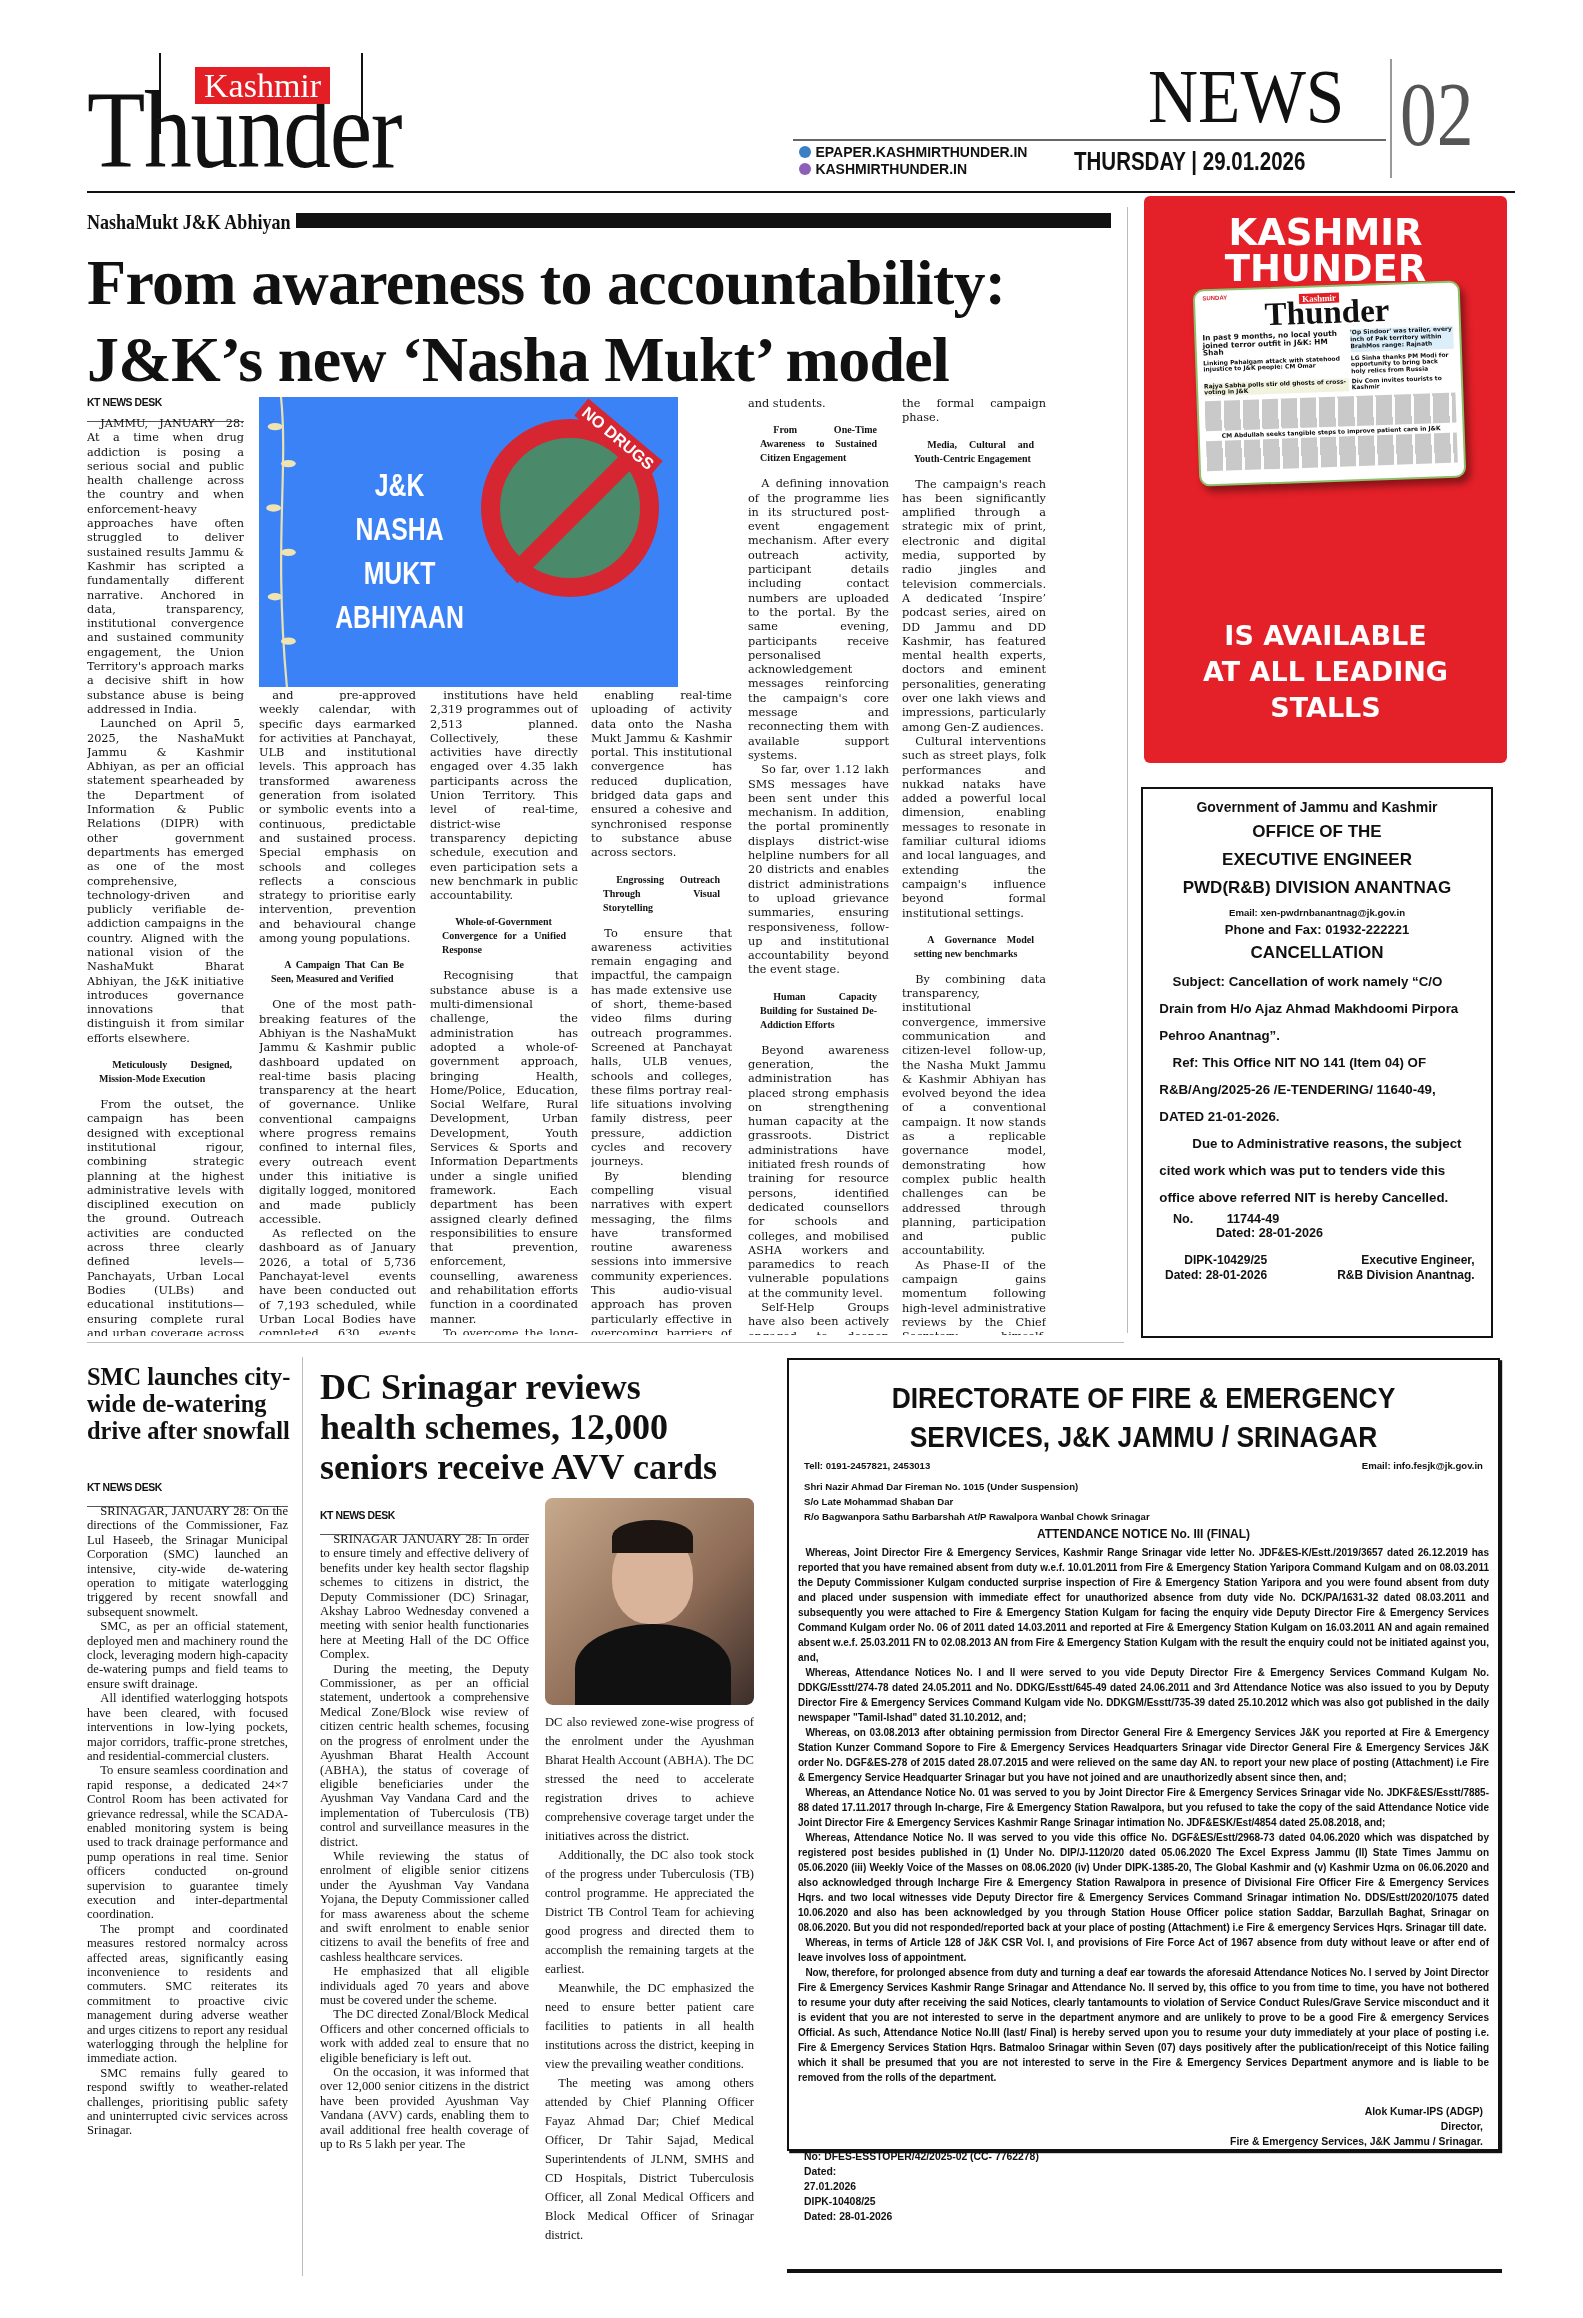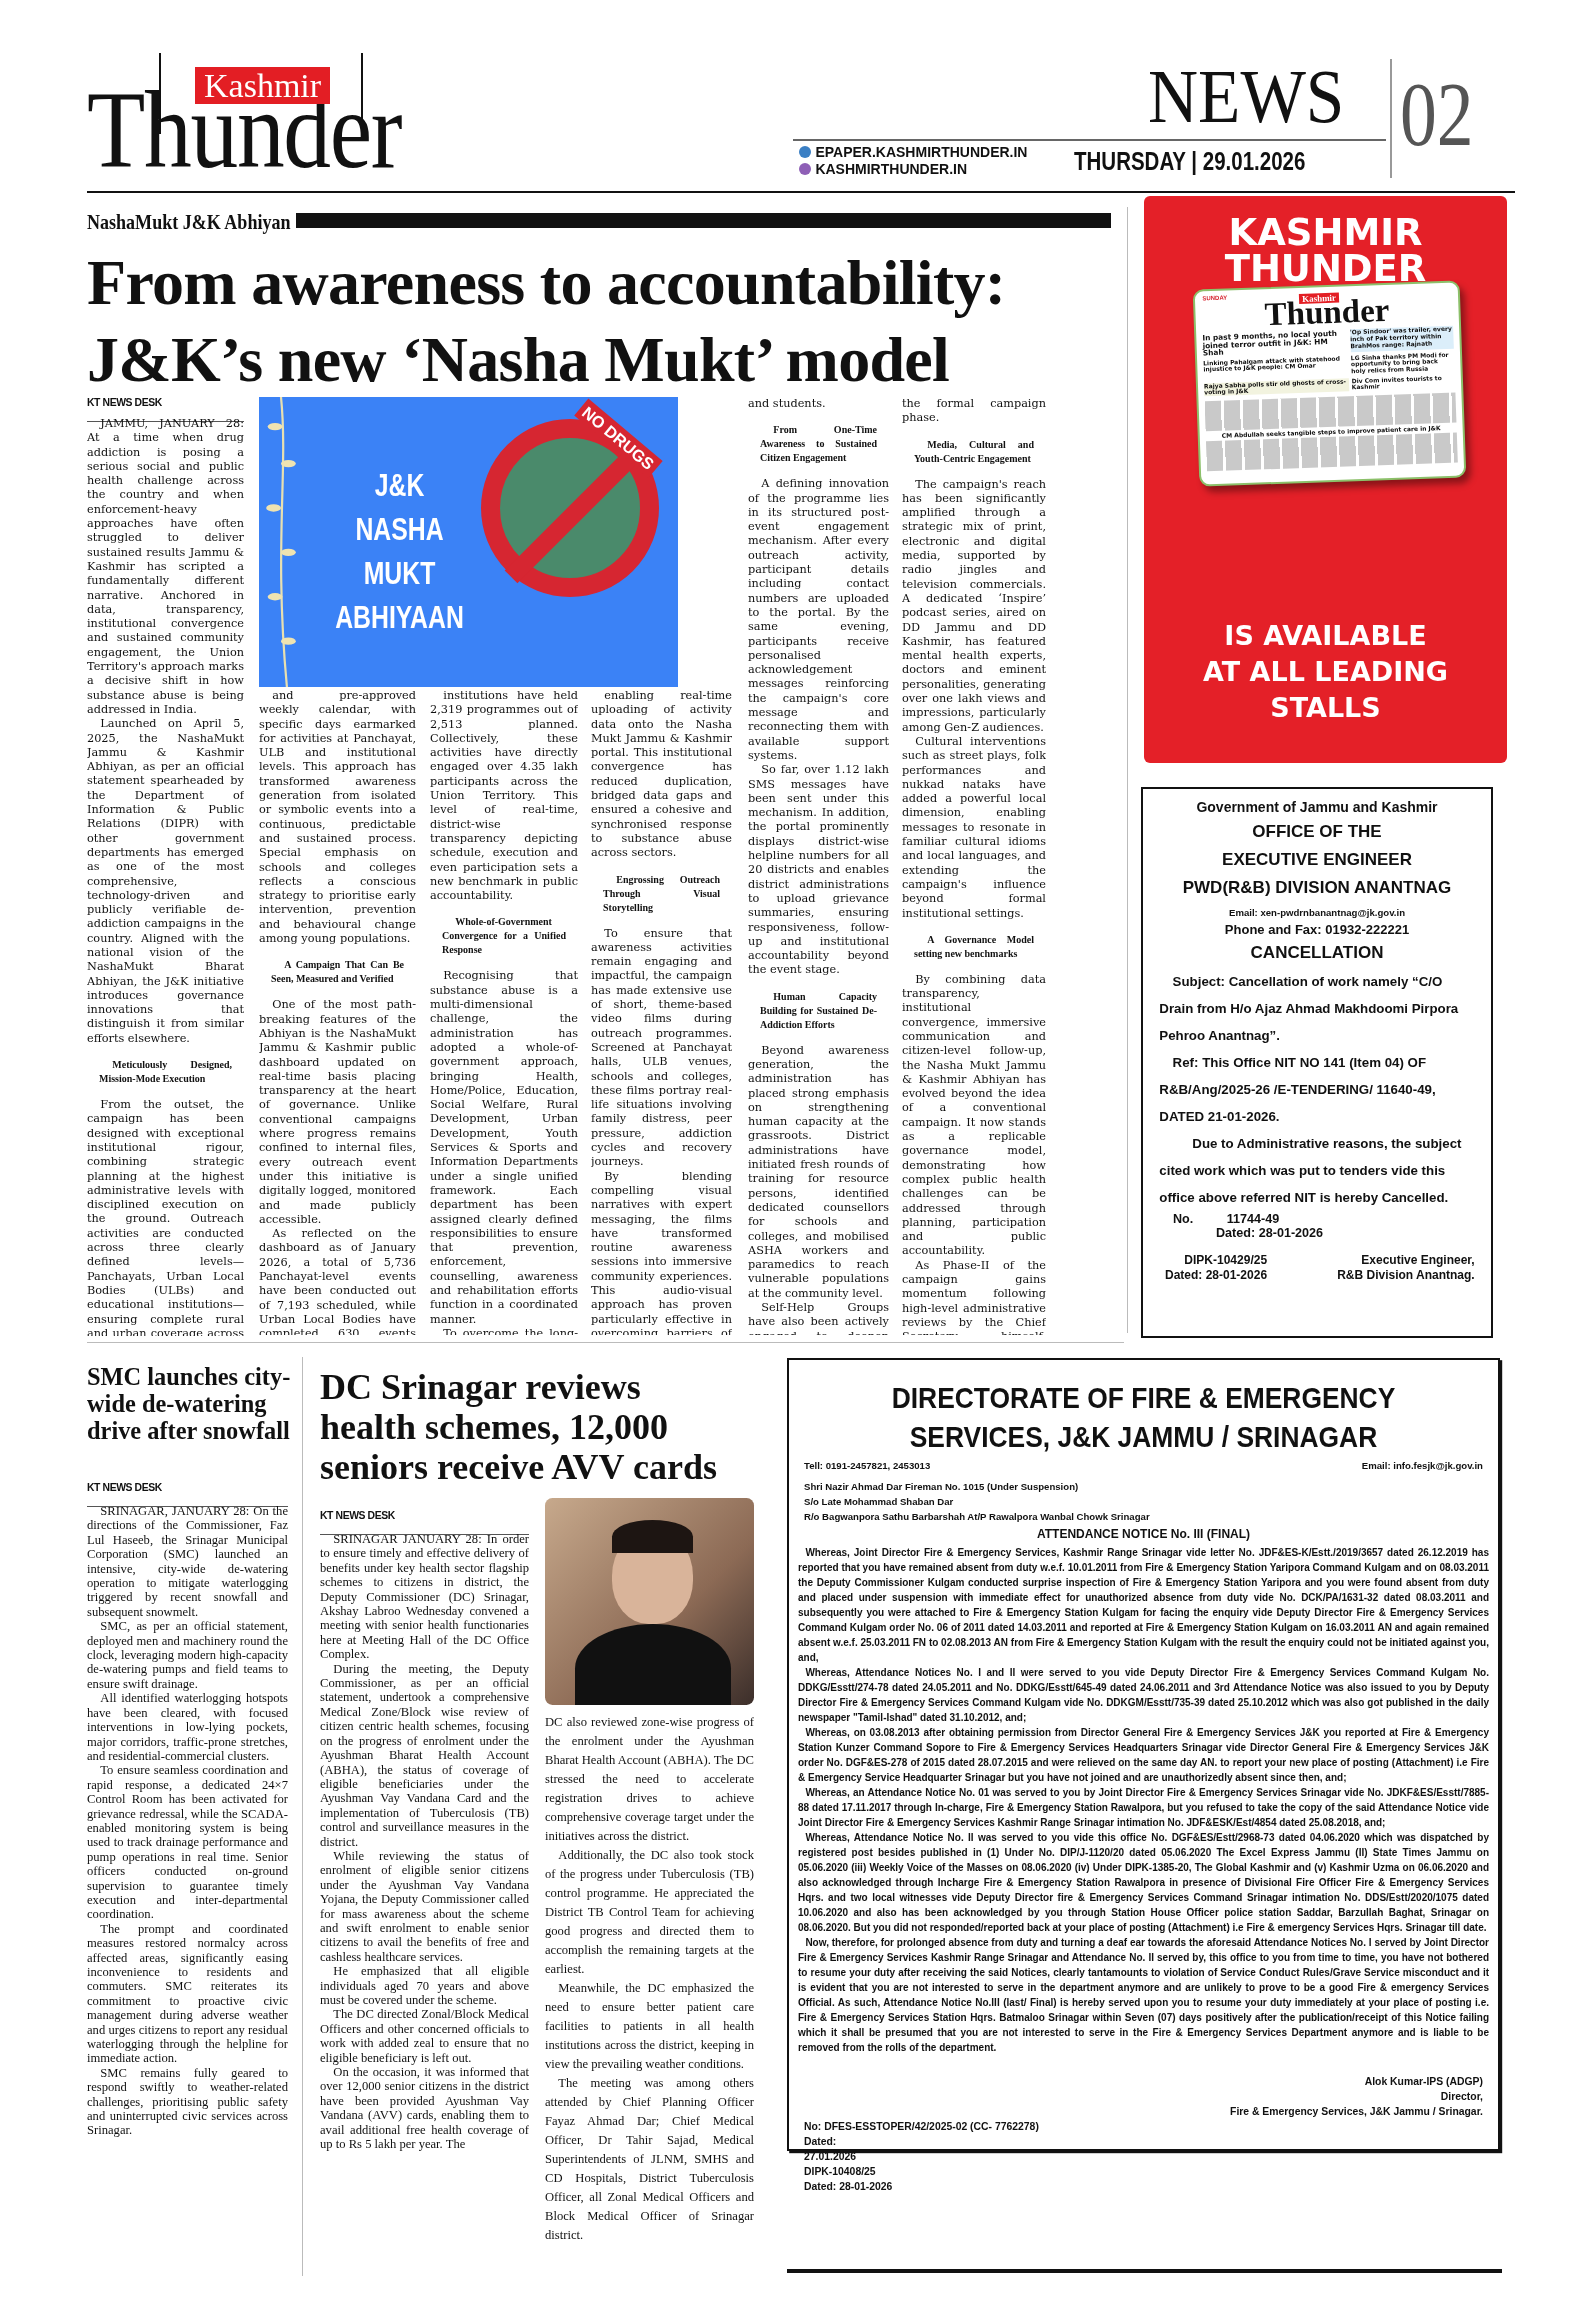--- a/index.html
+++ b/index.html
@@ -260,20 +260,21 @@
     <div>S/o Late Mohammad Shaban Dar</div>
     <div>R/o Bagwanpora Sathu Barbarshah At/P Rawalpora Wanbal Chowk Srinagar</div>
   </div>
   <div style="text-align:center;font-size:12px;margin:3px 0 4.4px;">ATTENDANCE NOTICE No. III (FINAL)</div>
   <div class="body">
       <p>Whereas, Joint Director Fire &amp; Emergency Services, Kashmir Range Srinagar vide letter No. JDF&amp;ES-K/Estt./2019/3657 dated 26.12.2019 has reported that you have remained absent from duty w.e.f. 10.01.2011 from Fire &amp; Emergency Station Yaripora Command Kulgam and on 08.03.2011 the Deputy Commissioner Kulgam conducted surprise inspection of Fire &amp; Emergency Station Yaripora and you were found absent from duty and placed under suspension with immediate effect for unauthorized absence from duty vide No. DCK/PA/1631-32 dated 08.03.2011 and subsequently you were attached to Fire &amp; Emergency Station Kulgam for facing the enquiry vide Deputy Director Fire &amp; Emergency Services Command Kulgam order No. 06 of 2011 dated 14.03.2011 and reported at Fire &amp; Emergency Station Kulgam on 16.03.2011 AN and again remained absent w.e.f. 25.03.2011 FN to 02.08.2013 AN from Fire &amp; Emergency Station Kulgam with the result the enquiry could not be initiated against you, and,</p>
       <p>Whereas, Attendance Notices No. I and II were served to you vide Deputy Director Fire &amp; Emergency Services Command Kulgam No. DDKG/Esstt/274-78 dated 24.05.2011 and No. DDKG/Esstt/645-49 dated 24.06.2011 and 3rd Attendance Notice was also issued to you by Deputy Director Fire &amp; Emergency Services Command Kulgam vide No. DDKGM/Esstt/735-39 dated 25.10.2012 which was also got published in the daily newspaper "Tamil-Ishad" dated 31.10.2012, and;</p>
       <p>Whereas, on 03.08.2013 after obtaining permission from Director General Fire &amp; Emergency Services J&amp;K you reported at Fire &amp; Emergency Station Kunzer Command Sopore to Fire &amp; Emergency Services Headquarters Srinagar vide Director General Fire &amp; Emergency Services J&amp;K order No. DGF&amp;ES-278 of 2015 dated 28.07.2015 and were relieved on the same day AN. to report your new place of posting (Attachment) i.e Fire &amp; Emergency Service Headquarter Srinagar but you have not joined and are unauthorizedly absent since then, and;</p>
       <p>Whereas, an Attendance Notice No. 01 was served to you by Joint Director Fire &amp; Emergency Services Srinagar vide No. JDKF&amp;ES/Esstt/7885- 88 dated 17.11.2017 through In-charge, Fire &amp; Emergency Station Rawalpora, but you refused to take the copy of the said Attendance Notice vide Joint Director Fire &amp; Emergency Services Kashmir Range Srinagar intimation No. JDF&amp;ESK/Est/4854 dated 25.08.2018, and;</p>
       <p>Whereas, Attendance Notice No. II was served to you vide this office No. DGF&amp;ES/Estt/2968-73 dated 04.06.2020 which was dispatched by registered post besides published in (1) Under No. DIP/J-1120/20 dated 05.06.2020 The Excel Express Jammu (II) State Times Jammu on 05.06.2020 (iii) Weekly Voice of the Masses on 08.06.2020 (iv) Under DIPK-1385-20, The Global Kashmir and (v) Kashmir Uzma on 06.06.2020 and also acknowledged through Incharge Fire &amp; Emergency Station Rawalpora in presence of Divisional Fire Officer Fire &amp; Emergency Services Hqrs. and two local witnesses vide Deputy Director fire &amp; Emergency Services Command Srinagar intimation No. DDS/Estt/2020/1075 dated 10.06.2020 and also has been acknowledged by you through Station House Officer police station Saddar, Barzullah Baghat, Srinagar on 08.06.2020. But you did not responded/reported back at your place of posting (Attachment) i.e Fire &amp; emergency Services Hqrs. Srinagar till date.</p>
+      <p>Whereas, in terms of Article 128 of J&amp;K CSR Vol. I, and provisions of Fire Force Act of 1967 absence from duty without leave or after end of leave involves loss of appointment.</p>
       <p>Now, therefore, for prolonged absence from duty and turning a deaf ear towards the aforesaid Attendance Notices No. I served by Joint Director Fire &amp; Emergency Services Kashmir Range Srinagar and Attendance No. II served by, this office to you from time to time, you have not bothered to resume your duty after receiving the said Notices, clearly tantamounts to violation of Service Conduct Rules/Grave Service misconduct and it is evident that you are not interested to serve in the department anymore and are unlikely to prove to be a good Fire &amp; emergency Services Official. As such, Attendance Notice No.III (last/ Final) is hereby served upon you to resume your duty immediately at your place of posting i.e. Fire &amp; Emergency Services Station Hqrs. Batmaloo Srinagar within Seven (07) days positively after the publication/receipt of this Notice failing which it shall be presumed that you are not interested to serve in the Fire &amp; Emergency Services Department anymore and is liable to be removed from the rolls of the department.</p>
     </div>
   <div style="text-align:right;padding:19px 15px 0;font-size:10.4px;line-height:15px;">
     <div>Alok Kumar-IPS (ADGP)</div>
     <div>Director,</div>
     <div>Fire &amp; Emergency Services, J&amp;K Jammu / Srinagar.</div>
   </div>
   <div style="display:flex;padding:0 15px 0 15px;font-size:10.4px;line-height:15px;flex-direction:column;">
     <span style="width:319px;">No: DFES-ESSTOPER/42/2025-02 (CC- 7762278)</span>
     <span style="width:36px;">Dated:</span>

